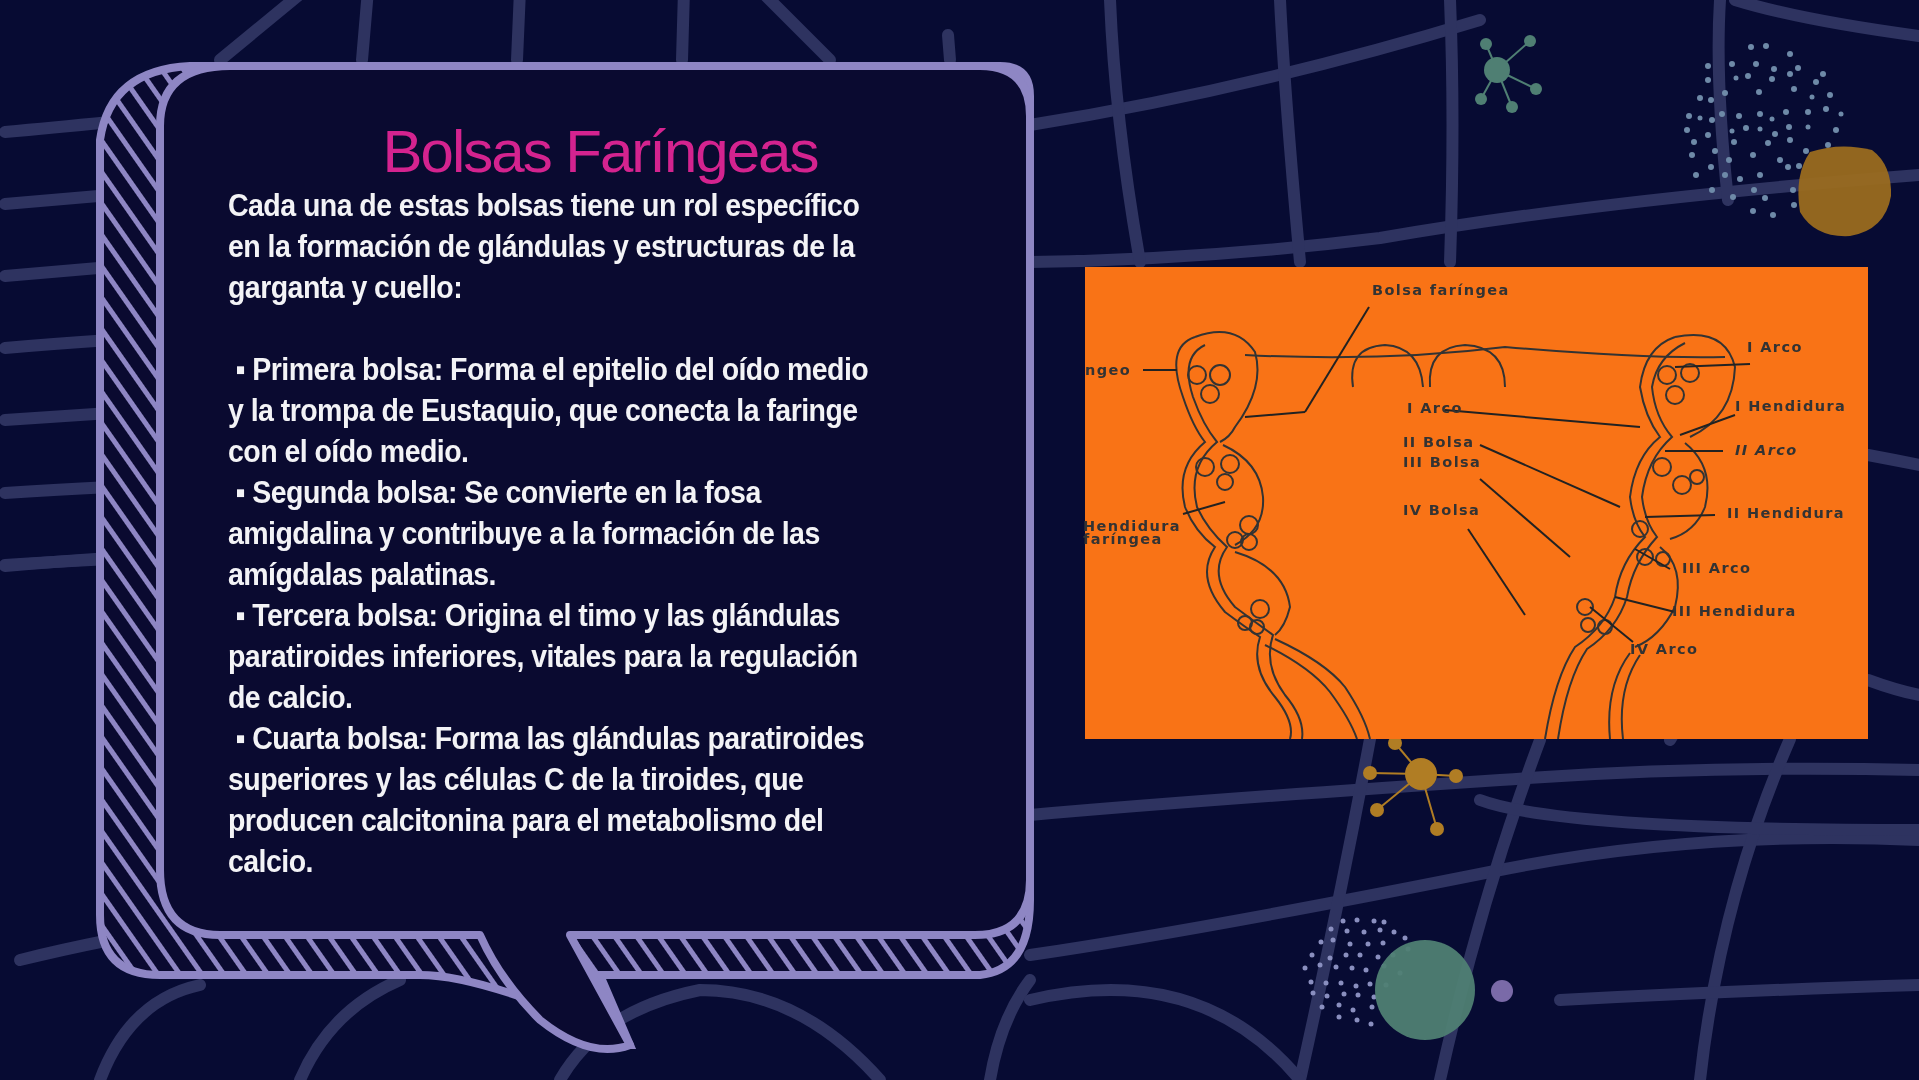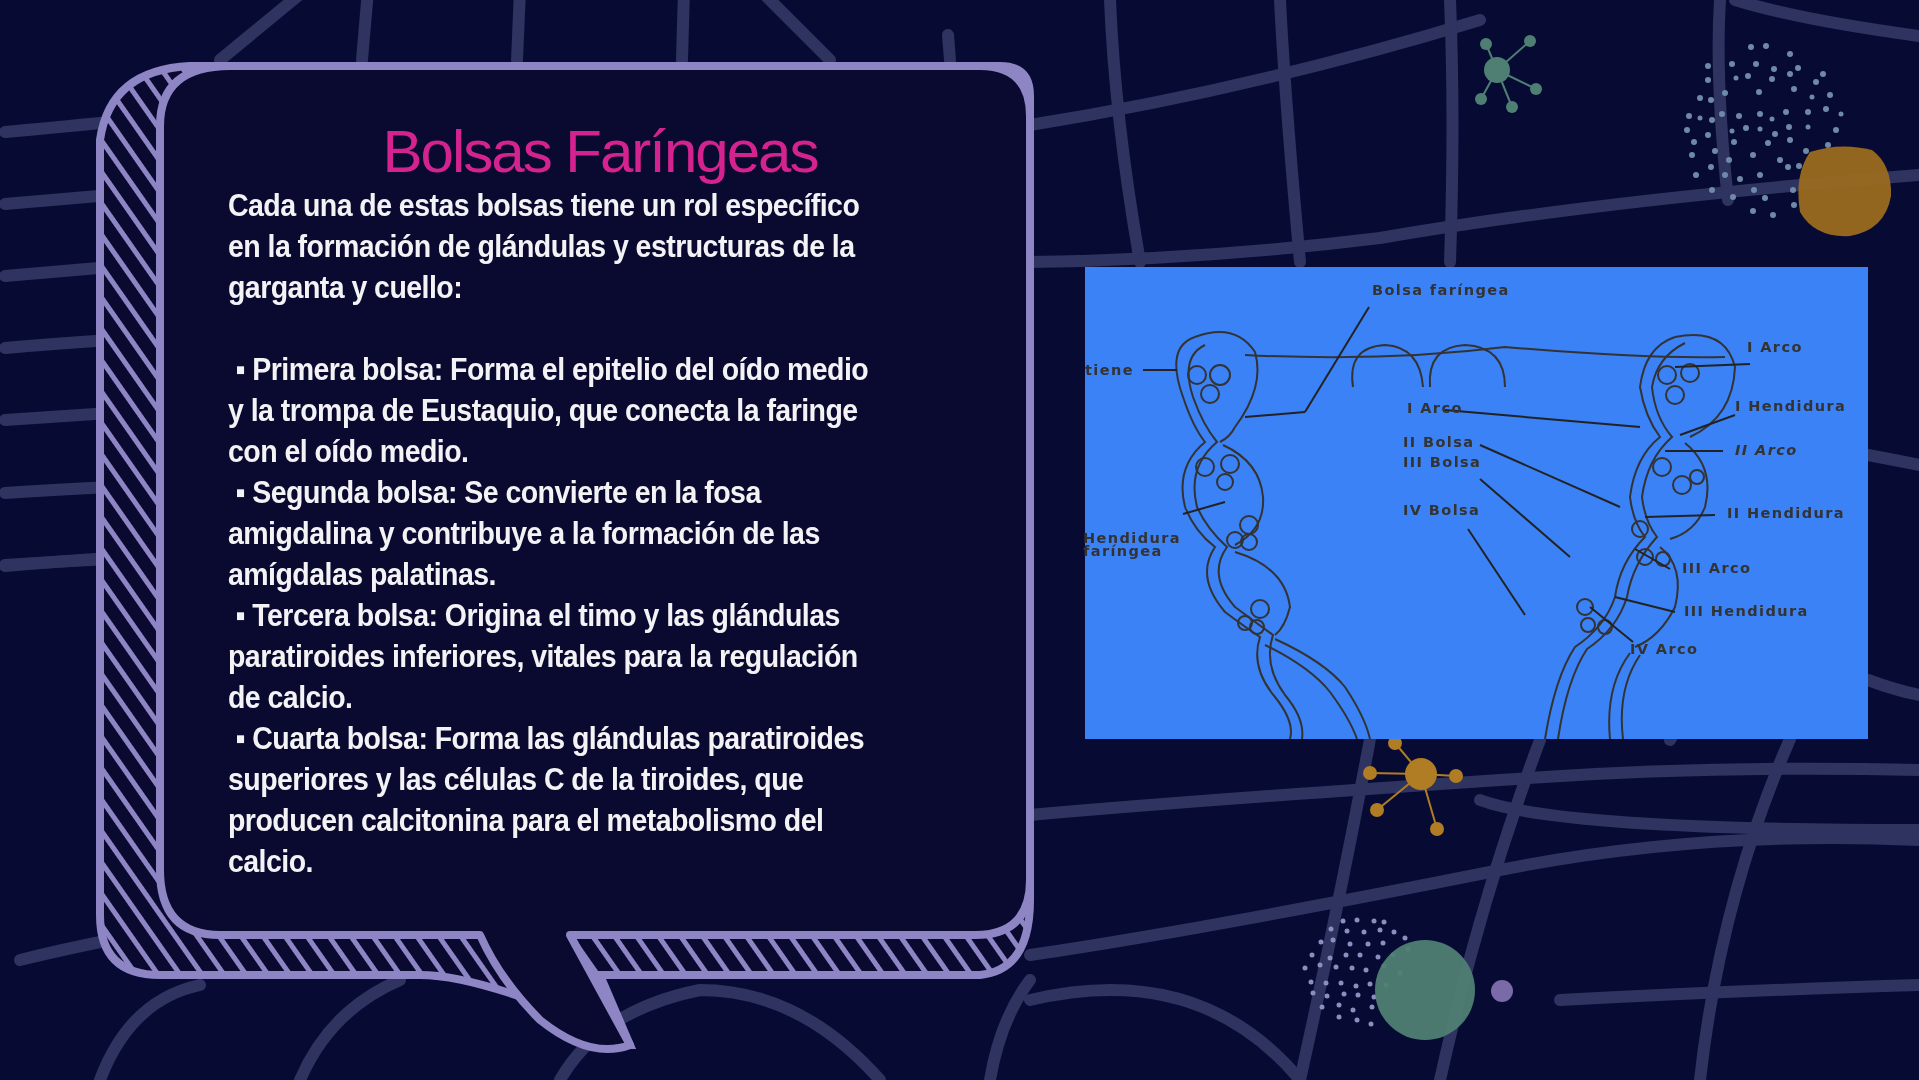--- a/index.html
+++ b/index.html
@@ -23,21 +23,21 @@
     position:absolute; left:380px; top:118px; width:440px; text-align:center;
     color:#d4238f;
     font-family:"Liberation Sans", sans-serif;
     font-weight:normal; font-size:60px; letter-spacing:-2px;
     line-height:68px;
   }
   .para { margin:0; }
   .blank { height:41px; }
   .diagram {
     position:absolute; left:1085px; top:267px; width:783px; height:472px;
-    background:#3b82f6;
+    background:#f97316;
   }
   .lbl {
     position:absolute; font-family:"DejaVu Sans", sans-serif; font-weight:bold;
     font-size:14.5px; letter-spacing:1.4px; color:#333; white-space:nowrap;
   }
 </style>
 </head>
 <body>
 
 <svg class="layer" width="1919" height="1080" viewBox="0 0 1919 1080">
@@ -338,26 +338,26 @@
       <line x1="665" y1="97" x2="590" y2="100"></line>
       <line x1="650" y1="148" x2="595" y2="168"></line>
       <line x1="638" y1="184" x2="580" y2="184"></line>
       <line x1="630" y1="248" x2="560" y2="250"></line>
       <line x1="585" y1="302" x2="550" y2="282"></line>
       <line x1="590" y1="345" x2="530" y2="330"></line>
       <line x1="548" y1="375" x2="505" y2="340"></line>
     </g>
   </svg>
   <span class="lbl" style="left:287px;top:15px;">Bolsa faríngea</span>
-  <span class="lbl" style="left:0px;top:95px;">tiene</span>
-  <span class="lbl" style="left:-2px;top:265px;line-height:13px;"><span>Hendidura</span><br><span>faríngea</span></span>
+  <span class="lbl" style="left:0px;top:95px;">ngeo</span>
+  <span class="lbl" style="left:-2px;top:253px;line-height:13px;"><span>Hendidura</span><br><span>faríngea</span></span>
   <span class="lbl" style="left:322px;top:133px;">I Arco</span>
   <span class="lbl" style="left:318px;top:167px;">II Bolsa</span>
   <span class="lbl" style="left:318px;top:187px;">III Bolsa</span>
   <span class="lbl" style="left:318px;top:235px;">IV Bolsa</span>
   <span class="lbl" style="left:662px;top:72px;">I Arco</span>
   <span class="lbl" style="left:650px;top:131px;">I Hendidura</span>
   <span class="lbl" style="left:650px;top:175px;font-style:italic;">II Arco</span>
   <span class="lbl" style="left:642px;top:238px;">II Hendidura</span>
   <span class="lbl" style="left:597px;top:293px;">III Arco</span>
-  <span class="lbl" style="left:599px;top:336px;text-align:center;">III Hendidura</span>
+  <span class="lbl" style="left:587px;top:336px;text-align:center;">III Hendidura</span>
   <span class="lbl" style="left:545px;top:374px;">IV Arco</span>
 </div>
 
 </body></html>

